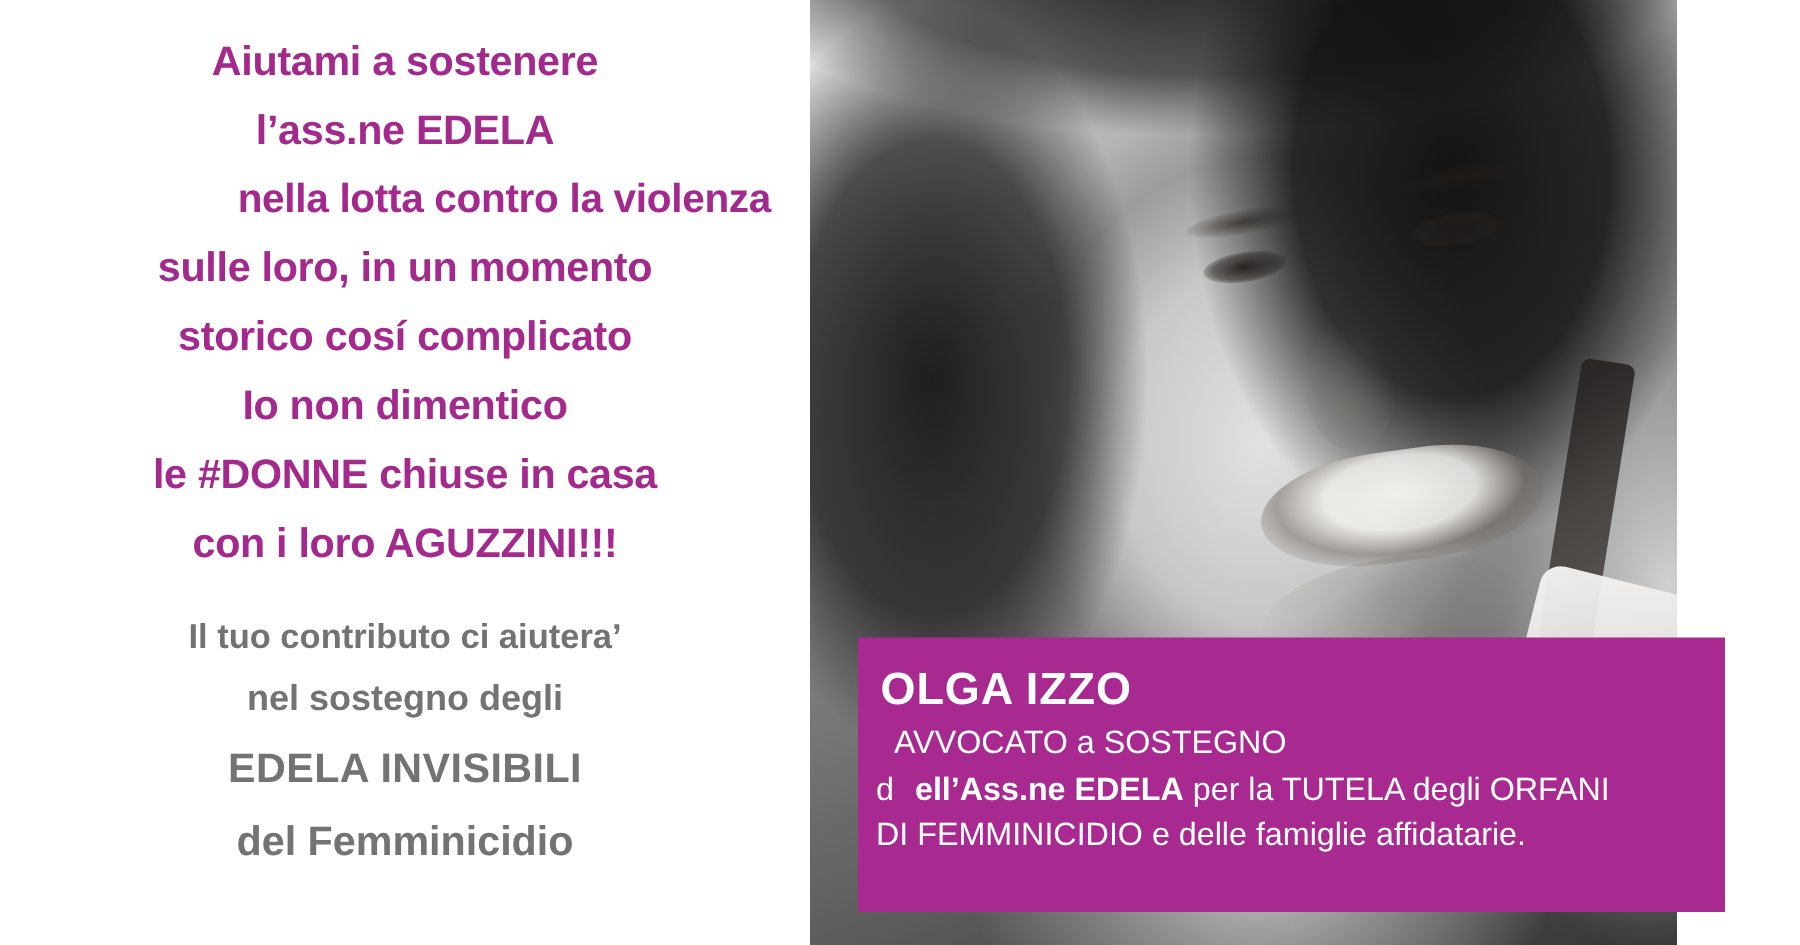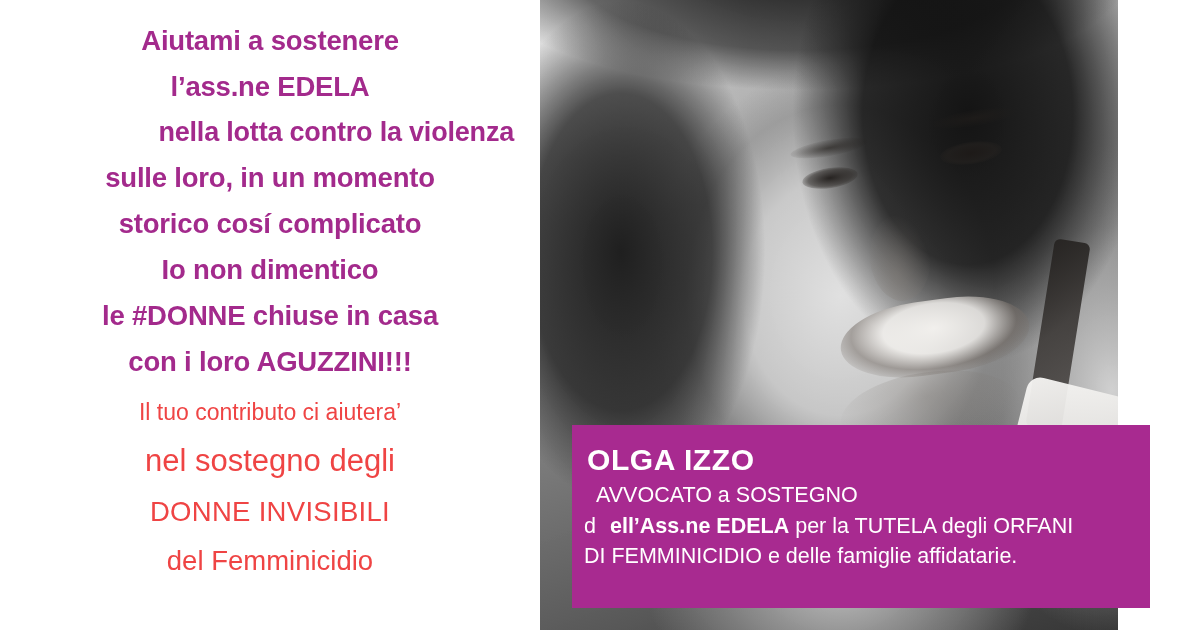--- a/index.html
+++ b/index.html
@@ -47,26 +47,26 @@
     display: block;
     white-space: nowrap;
   }
   .appeal .line.l3 { font-size: 27px; text-align: right; }
   .gap {
     height: 34px;
   }
   .contrib {
     width: 100%;
     text-align: center;
-    color: #ef4444;
-    font-weight: normal;
+    color: #737373;
+    font-weight: bold;
     line-height: 1.78;
   }
   .contrib .c1 { display:block; font-size: 23px; }
-  .contrib .c2 { display:block; font-size: 31px; }
+  .contrib .c2 { display:block; font-size: 24px; }
   .contrib .c3 { display:block; font-size: 27.5px; letter-spacing: 0.3px; }
   .contrib .c4 { display:block; font-size: 27.5px; }
 
   
   .right-col {
     position: relative;
     width: 660px;
     height: 630px;
     background: #ffffff;
     overflow: hidden;
@@ -204,21 +204,21 @@
       <span class="line l6">Io non dimentico</span>
       <span class="line l7">le #DONNE chiuse in casa</span>
       <span class="line l8">con i loro AGUZZINI!!!</span>
     </div>
 
     <div class="gap"></div>
 
     <div class="contrib">
       <span class="c1">Il tuo contributo ci aiutera’</span>
       <span class="c2">nel sostegno degli</span>
-      <span class="c3">DONNE INVISIBILI</span>
+      <span class="c3">EDELA INVISIBILI</span>
       <span class="c4">del Femminicidio</span>
     </div>
 
   </div>
 
   <div class="right-col">
     <div class="photo-frame">
       <div class="photo"></div>
       <div class="feat brow-r"></div>
       <div class="feat brow-l"></div>

